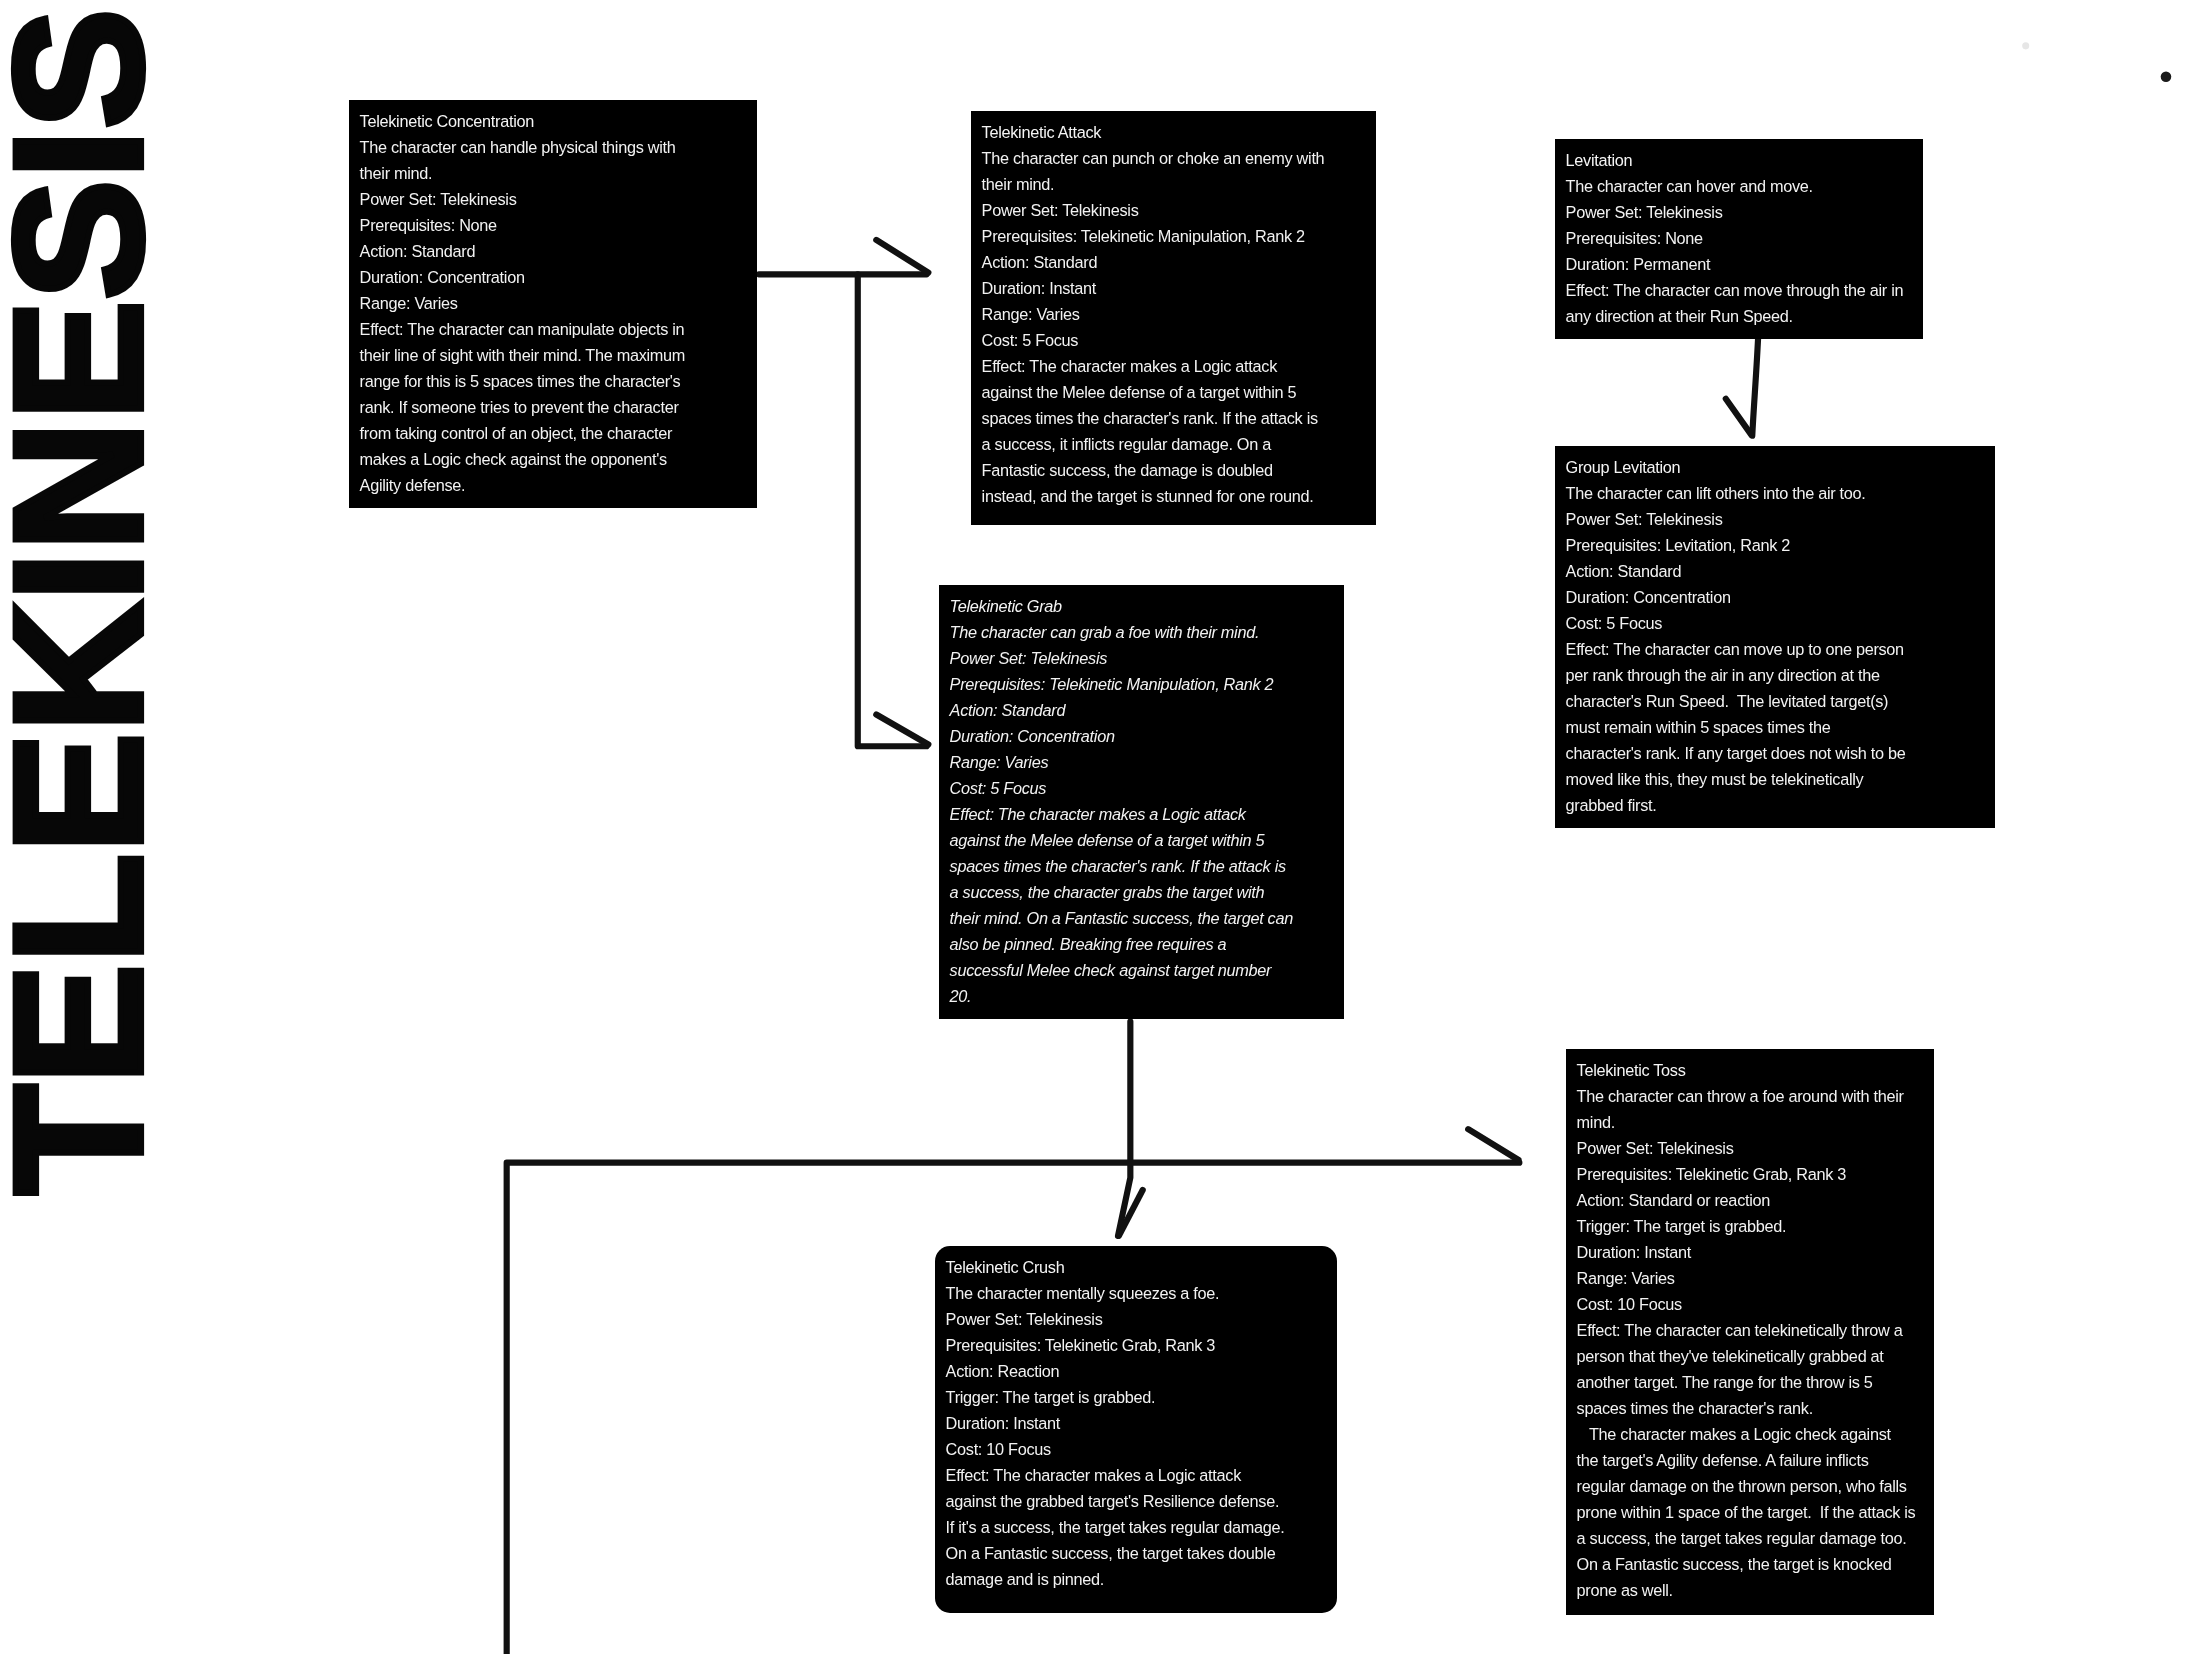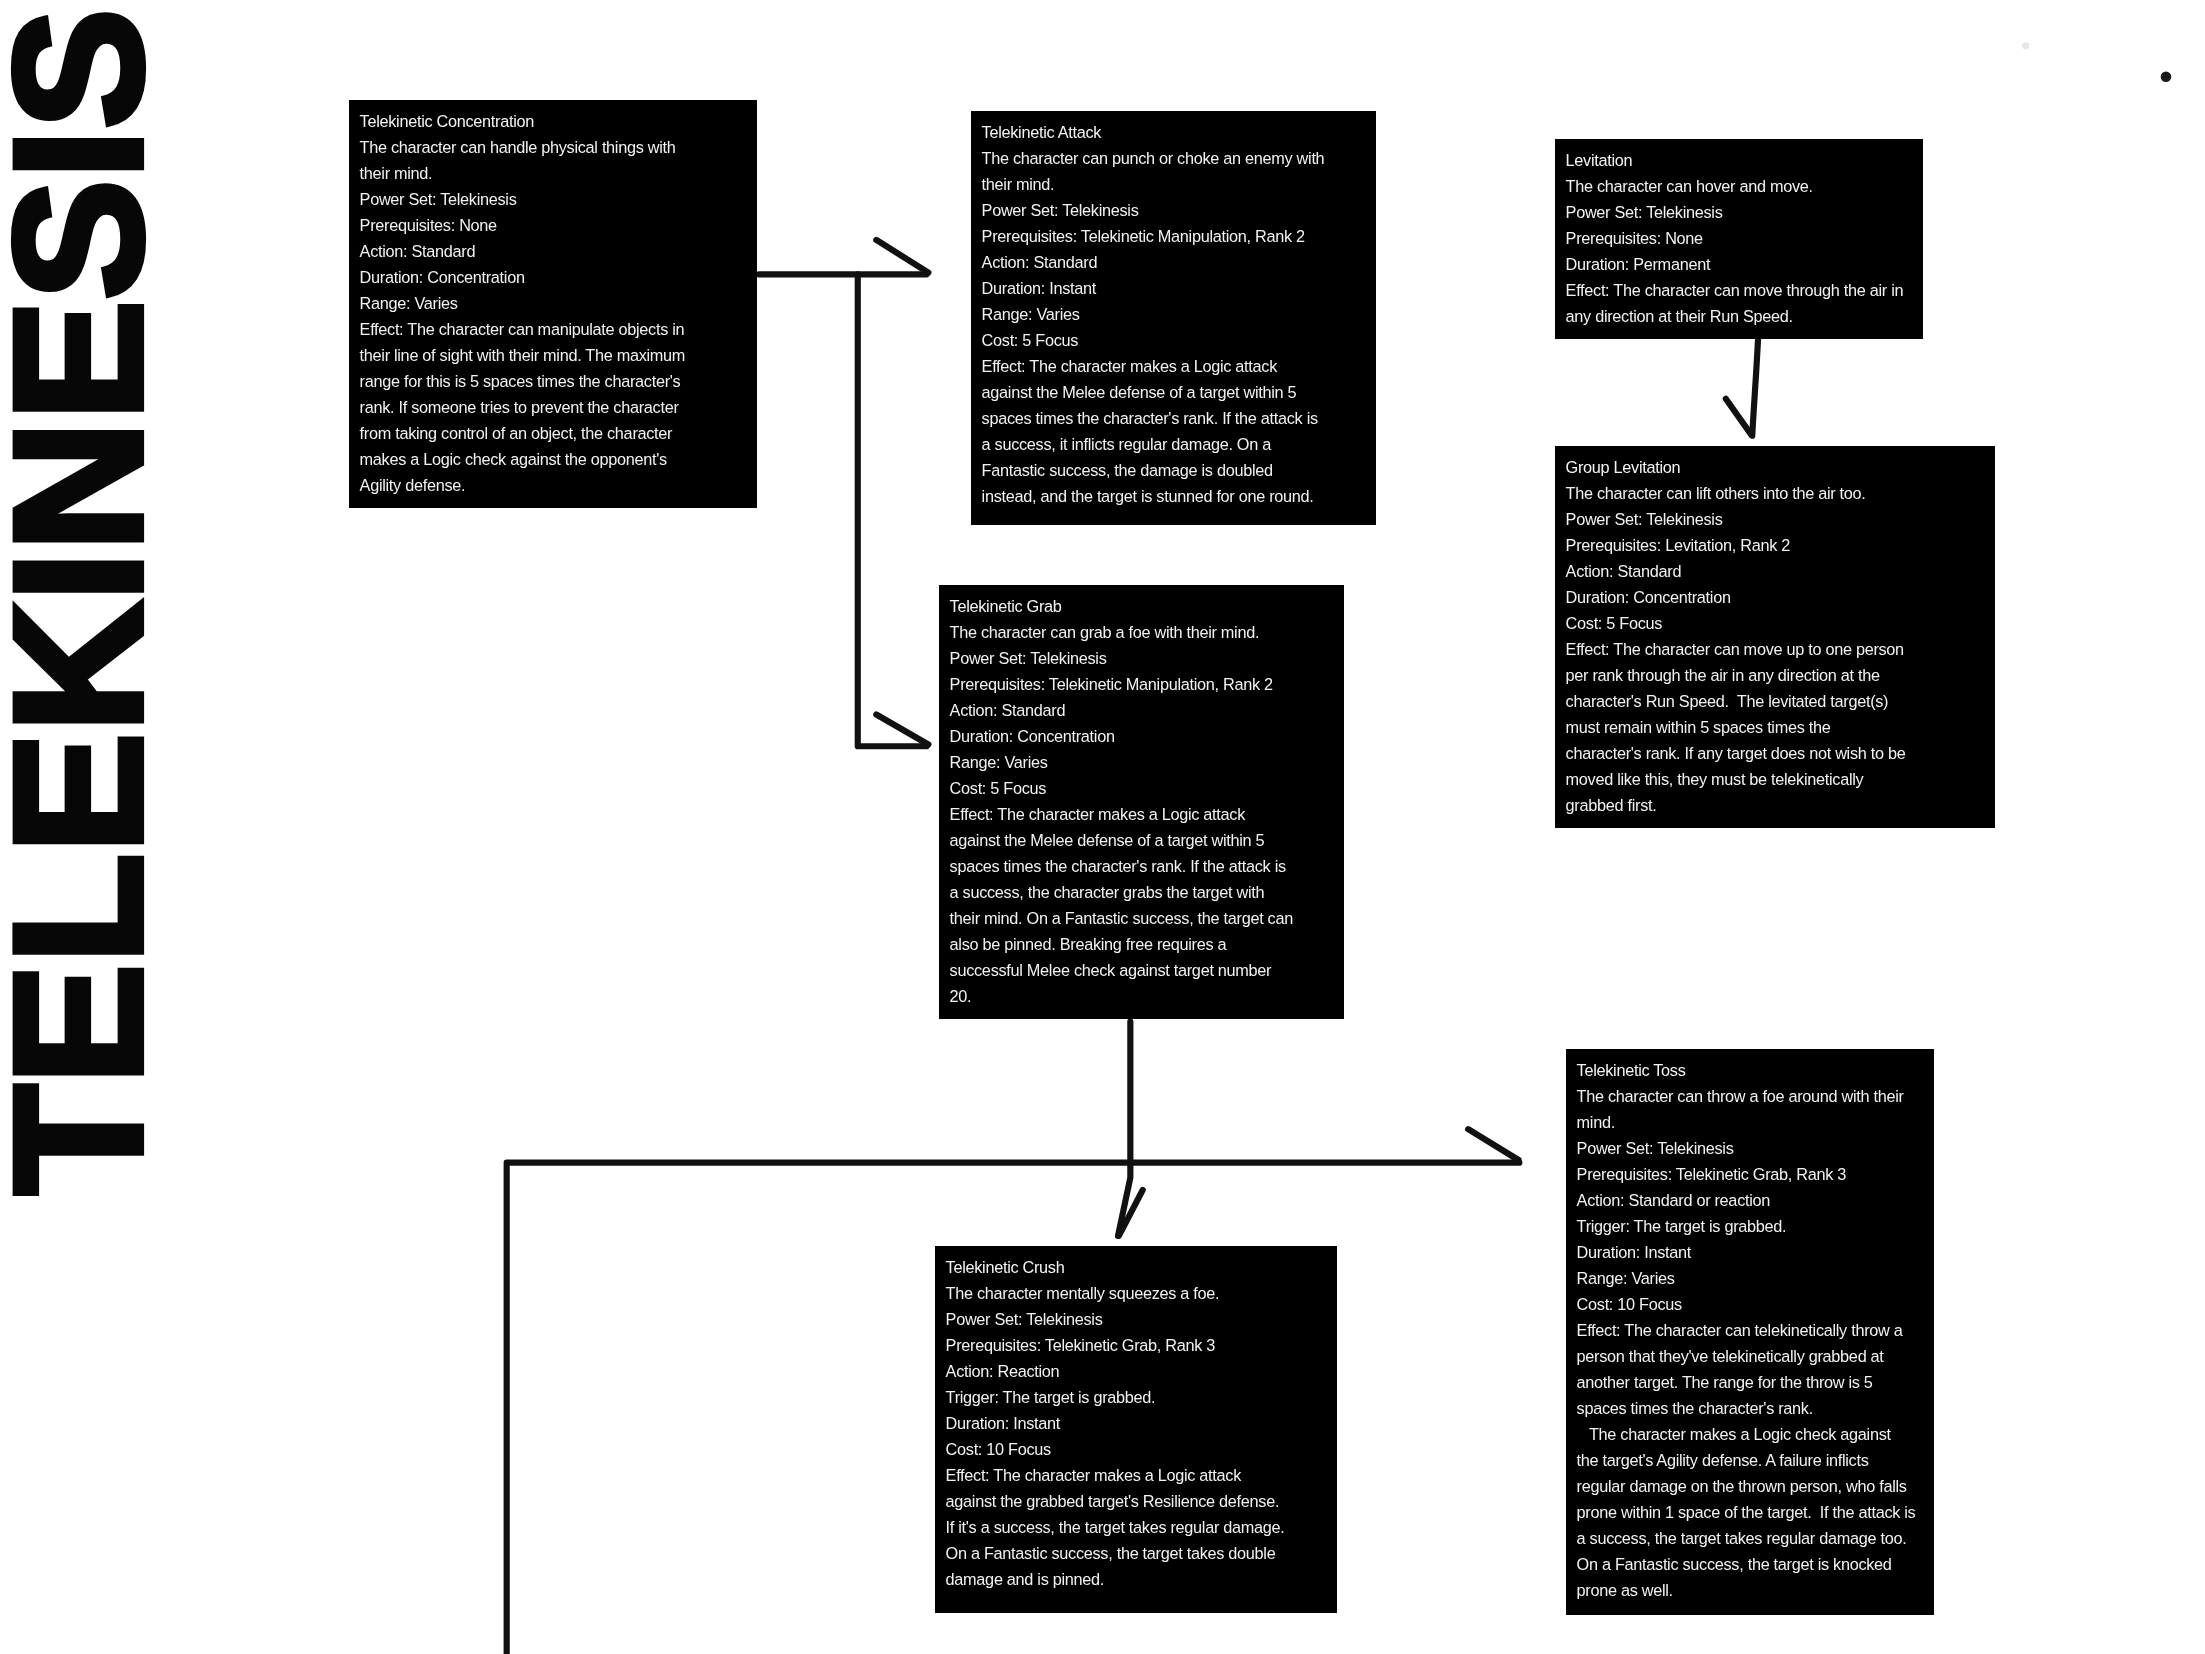--- a/index.html
+++ b/index.html
@@ -25,23 +25,23 @@
     white-space:pre;color:#f5f5f5;
   }
   .card .body{
     font-size:16.3px;line-height:26px;letter-spacing:-0.3px;
     white-space:pre;color:#f2f2f2;
   }
   .c-manipulation{left:349px;top:100px;width:408px;min-height:407px;}
   .c-attack      {left:939px;top:111px;width:405px;min-height:414px;margin-left:32px;}
   .c-levitation  {left:1555px;top:139px;width:368px;min-height:189px;}
   .c-group-lev   {left:1555px;top:446px;width:440px;min-height:381px;}
-  .c-grab        {left:939px;top:585px;width:405px;min-height:434px;}
+  .c-grab        {left:939px;top:585px;width:405px;min-height:434px;font-style:italic;}
   .c-toss        {left:1566px;top:1049px;width:368px;min-height:566px;}
-  .c-crush       {left:935px;top:1246px;width:402px;min-height:367px;}
+  .c-crush       {left:935px;top:1246px;width:402px;min-height:367px;border-radius:15px;}
   .arrow-layer{position:absolute;left:0;top:0;width:2206px;height:1654px;pointer-events:none;}
 </style>
 </head>
 <body>
 
 <div class="vtitle">TELEKINESIS</div>
 
 <svg class="arrow-layer" width="2206" height="1654" viewBox="0 0 2500 1875" fill="none" stroke="#111111" stroke-width="7" stroke-linecap="round" stroke-linejoin="round">
 
   <path d="M 860 311 H 1050"></path>

